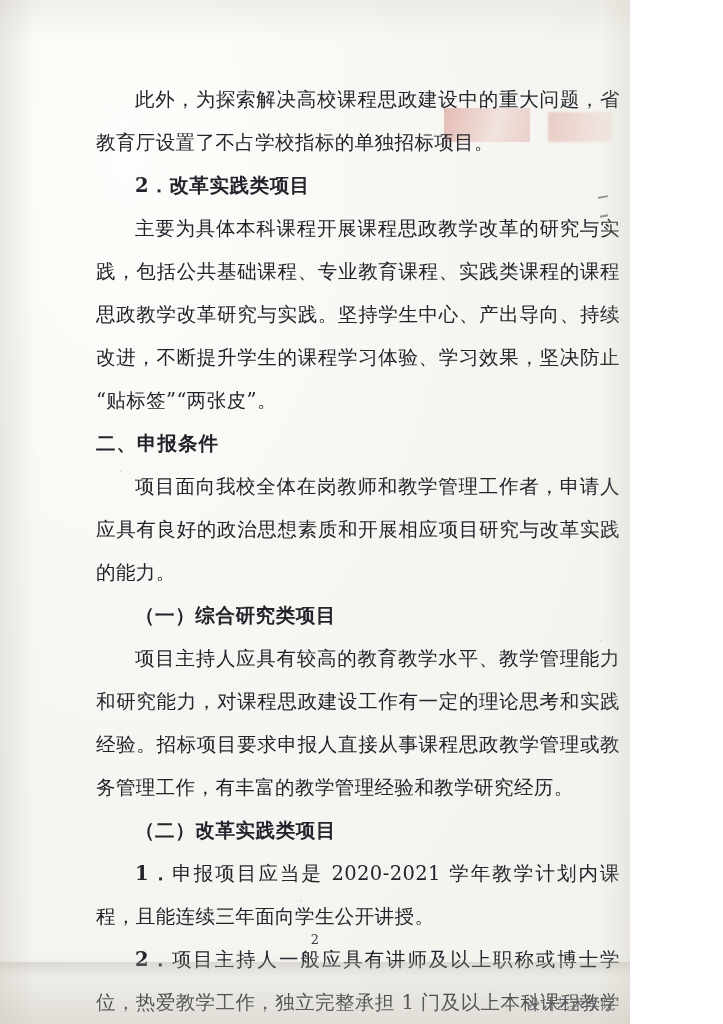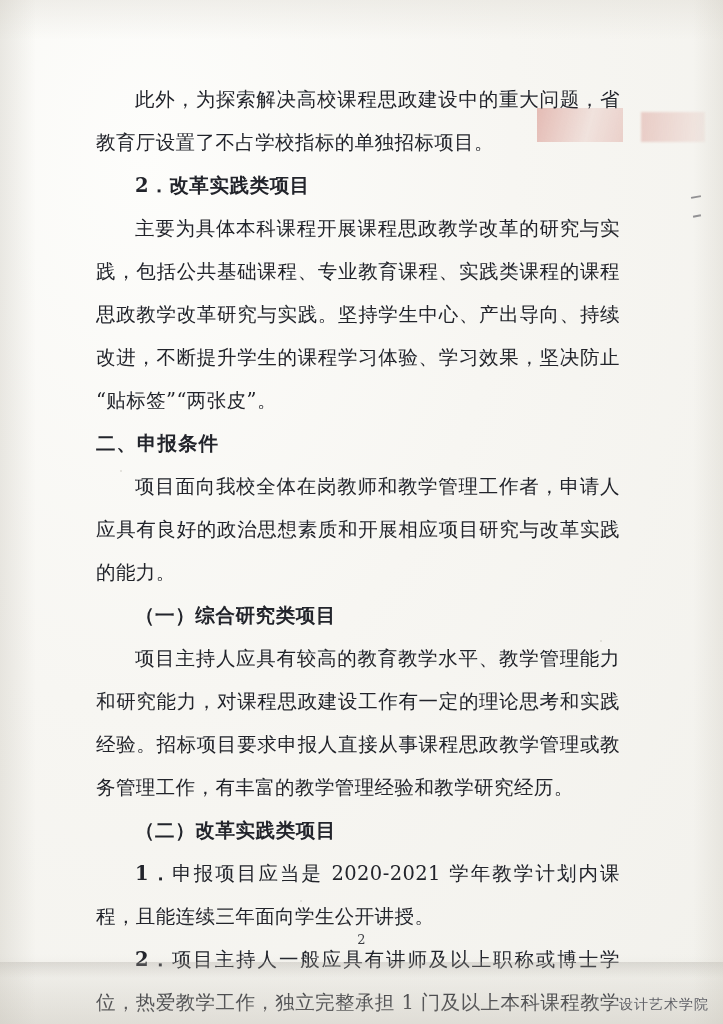--- a/index.html
+++ b/index.html
@@ -10,21 +10,21 @@
     width: 723px;
     height: 1024px;
     background: #ffffff;
     font-family: "DejaVu Serif", "Liberation Serif", serif;
     overflow: hidden;
   }
 
   
   #page-sheet {
     position: relative;
-    width: 723px;
+    width: 630px;
     height: 1024px;
     background:
       radial-gradient(ellipse at 20% 15%, #fdfdfb 0%, #f7f6f2 45%, #f2f1ec 100%);
     box-sizing: border-box;
   }
 
   
   #page-sheet::before {
     content: "";
     position: absolute;

